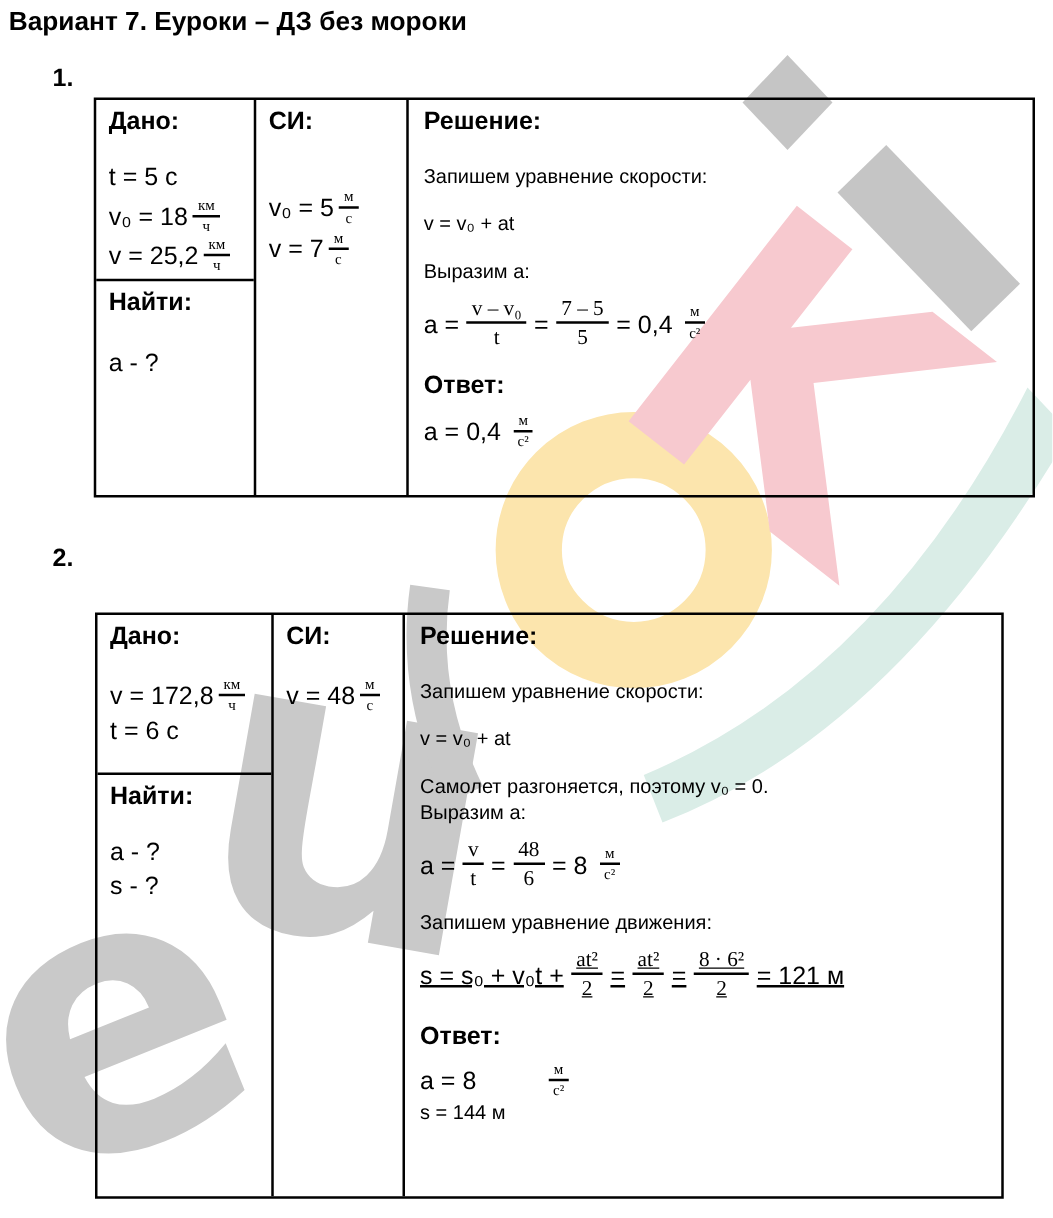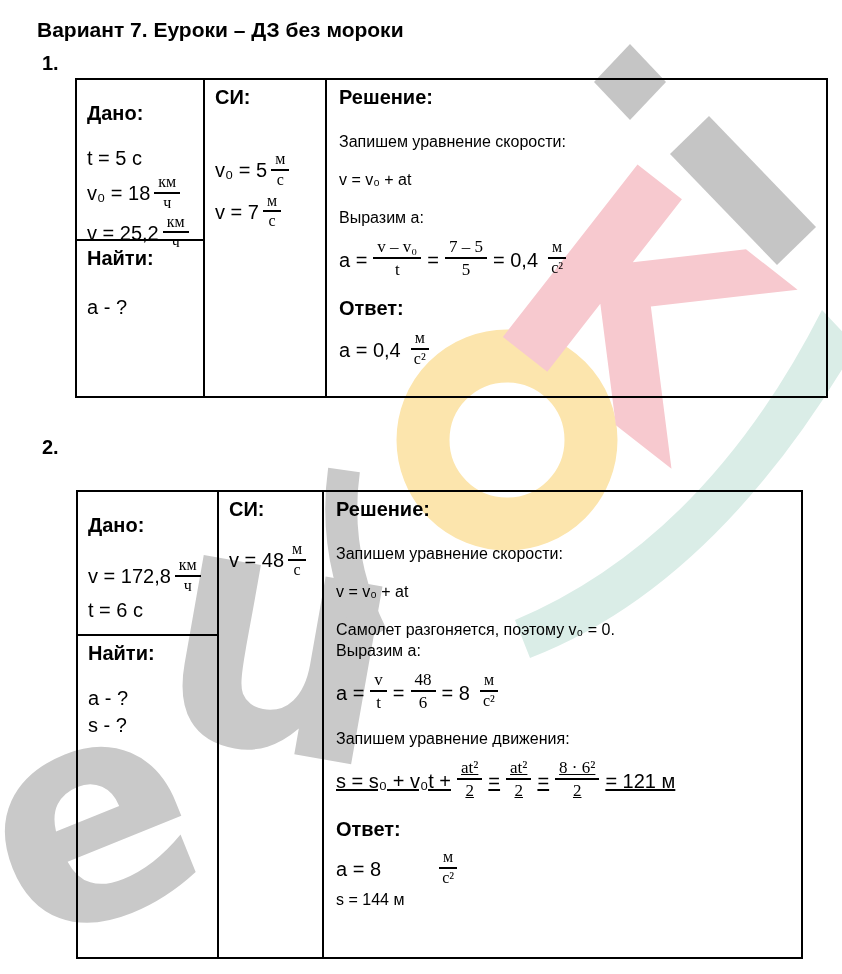--- a/index.html
+++ b/index.html
@@ -6,47 +6,47 @@
   #page{
     position:relative;width:842px;height:974px;background:#ffffff;
     font-family:"Liberation Sans","DejaVu Sans",sans-serif;color:#000;
     overflow:hidden;
   }
   
   #wm{position:absolute;left:0;top:0;z-index:0;}
   .wm-letter{font-family:"DejaVu Sans",sans-serif;font-weight:bold;}
   
   .content{position:relative;z-index:1;}
-  .doc-title{position:absolute;left:7px;top:18px;font-size:21px;font-weight:bold;margin-left:30px;}
+  .doc-title{position:absolute;left:7px;top:6px;font-size:21px;font-weight:bold;}
   .prob-num{position:absolute;font-size:20px;font-weight:bold;}
   #num1{left:42px;top:52px;}
   #num2{left:42px;top:436px;}
   
   .ptable{position:absolute;border:2px solid #000;display:flex;box-sizing:border-box;background:transparent;}
   #table1{left:75px;top:78px;width:753px;height:320px;}
   #table2{left:76px;top:490px;width:727px;height:469px;}
   .colA{border-right:2px solid #000;display:flex;flex-direction:column;box-sizing:border-box;}
   .colB{border-right:2px solid #000;box-sizing:border-box;}
   .colC{flex:1;box-sizing:border-box;}
   #table1 .colA{width:128px;}
   #table1 .colB{width:122px;}
   #table2 .colA{width:141px;}
   #table2 .colB{width:105px;}
-  .given-cell{border-bottom:2px solid #000;box-sizing:border-box;margin-top:16px;}
+  .given-cell{border-bottom:2px solid #000;box-sizing:border-box;}
   #table1 .given-cell{height:145px;}
   #table2 .given-cell{height:128px;}
   .find-cell{flex:1;}
   .cell-pad{padding:6px 8px 0 10px;}
   .hdr{font-weight:bold;font-size:20px;}
   .tline{font-size:20px;}
   
   .frac{display:inline-block;vertical-align:middle;text-align:center;transform:translateY(-2px);}
   .frac .fn{display:block;border-bottom:2px solid #000;padding:0 4px 1px 4px;}
   .frac .fd{display:block;padding-top:1px;}
-  .sfrac{font-family:"Liberation Serif","DejaVu Serif",serif;font-size:16px;line-height:1.05;margin-left:4px;}
+  .sfrac{font-family:"Liberation Serif","DejaVu Serif",serif;font-size:12px;line-height:1.05;margin-left:4px;}
   .mfrac{font-family:"Liberation Serif","DejaVu Serif",serif;font-size:17px;line-height:1.12;}
   .formula{display:flex;align-items:center;font-size:20px;}
   .formula>span{margin-right:6px;}
   .sol-line{font-size:16px;}
 </style>
 </head>
 <body>
 
 <div id="page">
 

